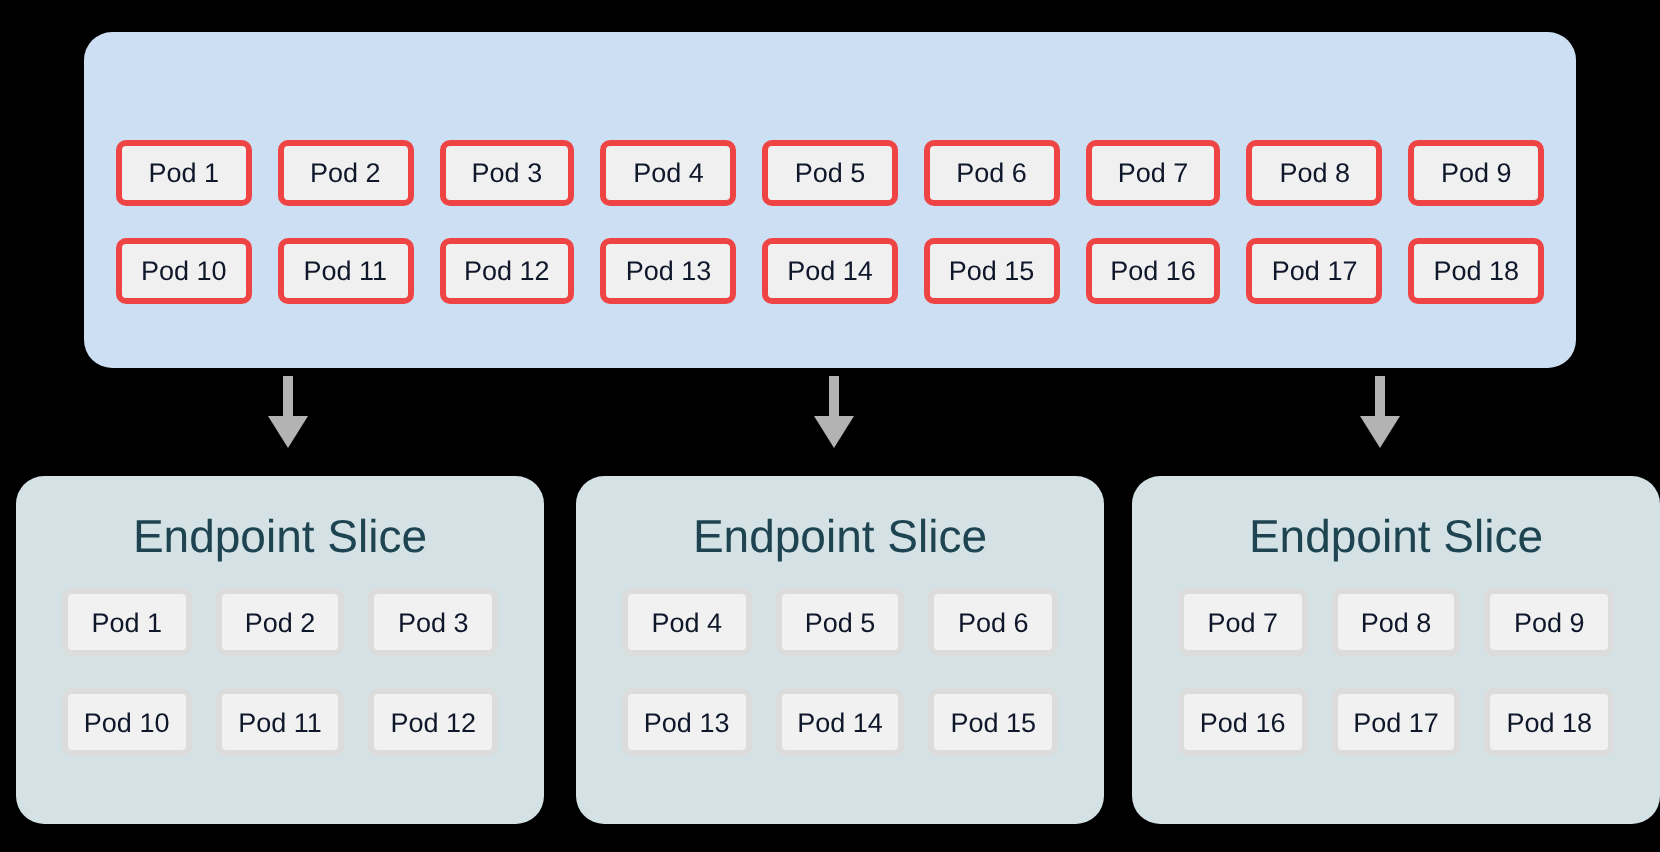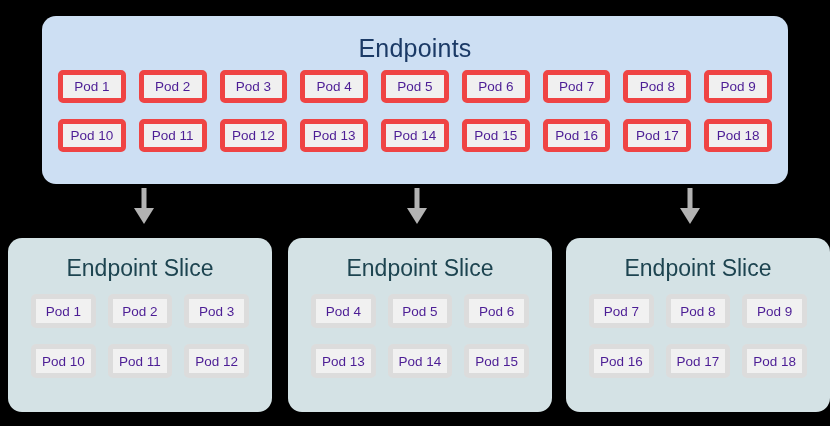--- a/index.html
+++ b/index.html
@@ -55,27 +55,27 @@
     display: grid;
     grid-template-columns: repeat(9, 1fr);
     grid-auto-rows: 33px;
     column-gap: 13px;
     row-gap: 16px;
   }
 
   
   .pod {
     background: #f0f0f0;
-    border: 5px solid #ef4444;
+    border: 3px solid #ef4444;
     border-radius: 5px;
     display: flex;
     align-items: center;
     justify-content: center;
     font-size: 13.5px;
-    color: #4c1d95;
+    color: #0f172a;
     box-sizing: border-box;
     white-space: nowrap;
   }
 
   
   .slice-box {
     position: absolute;
     top: 238px;
     width: 264px;
     height: 174px;
@@ -125,21 +125,20 @@
   .arrow.a0 { left: 131px; top: 188px; }
   .arrow.a1 { left: 404px; top: 188px; }
   .arrow.a2 { left: 677px; top: 188px; }
 </style>
 </head>
 <body>
 
 <div id="canvas">
 
   <div class="endpoints-box">
-    <div class="endpoints-title">Endpoints</div>
     <div class="endpoints-grid">
       <div class="pod">Pod 1</div>
       <div class="pod">Pod 2</div>
       <div class="pod">Pod 3</div>
       <div class="pod">Pod 4</div>
       <div class="pod">Pod 5</div>
       <div class="pod">Pod 6</div>
       <div class="pod">Pod 7</div>
       <div class="pod">Pod 8</div>
       <div class="pod">Pod 9</div>

